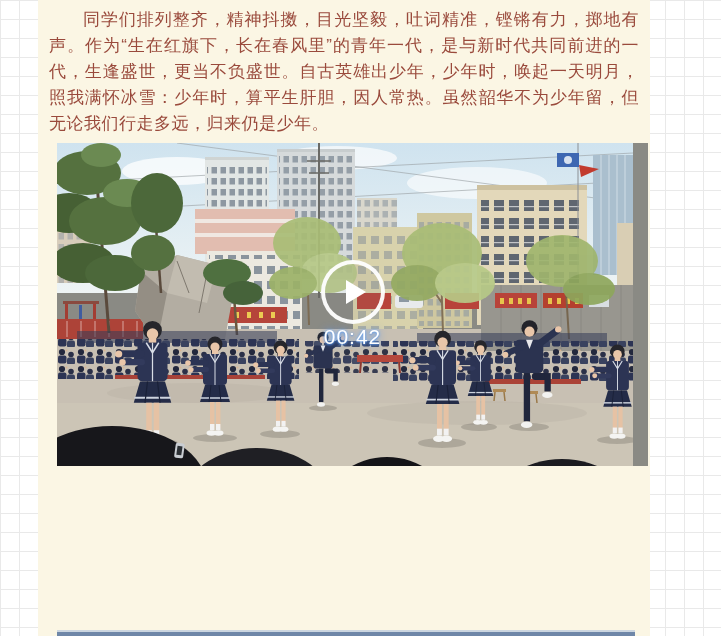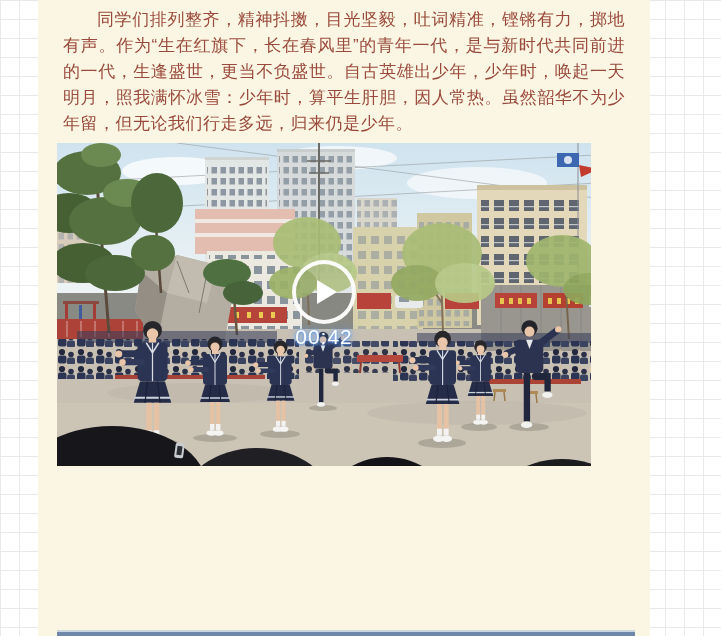--- a/index.html
+++ b/index.html
@@ -10,27 +10,27 @@
       linear-gradient(to right,#e9e9e9 1px,transparent 1px),
       linear-gradient(to bottom,#e9e9e9 1px,transparent 1px);
     background-size:19px 19px;
     font-family:"Liberation Sans","DejaVu Sans",sans-serif;
   }
   .column{
     position:absolute;left:38px;top:0;width:612px;height:636px;
     background:#fbf6e4;
   }
   .para{
-    margin:0 25px;color:#9a4a3c;font-size:17px;line-height:26px;
+    margin:0 11px;color:#9a4a3c;font-size:17px;line-height:26px;
     text-align:justify;text-indent:2em;letter-spacing:0.5px;
   }
   .p1{padding-top:7px;}
   .p2{margin-top:15px;line-height:25px;}
   .video-wrap{
-    position:relative;width:534px;height:323px;margin:6px 0 0 19px;
+    position:relative;width:591px;height:323px;margin:6px 0 0 19px;
     background:#8a8a84;overflow:hidden;
   }
   .video-wrap svg{display:block;}
   .play-btn{
     position:absolute;left:50%;top:149px;transform:translate(-50%,-50%);
     width:64px;height:64px;box-sizing:border-box;
     border:4px solid rgba(255,255,255,.95);border-radius:50%;
     background:rgba(130,130,130,.10);cursor:pointer;
   }
   .play-tri{

